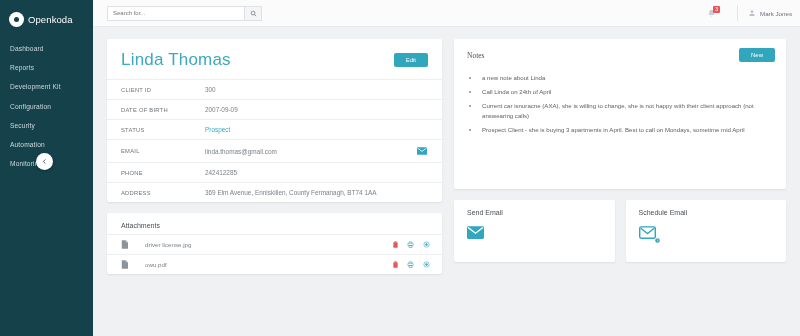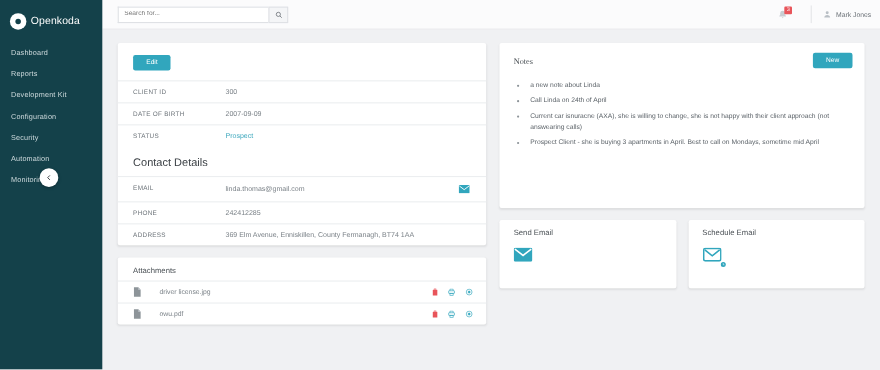--- a/index.html
+++ b/index.html
@@ -206,37 +206,37 @@
         <span class="user-name">Mark Jones</span>
       </div>
     </div>
 
     <div class="content">
 
       <div class="col-left">
 
         <div class="card">
           <div class="profile-head">
+            <div class="profile-title">Linda Thomas</div>
             <button class="btn-teal">Edit</button>
           </div>
 
           <div class="field-row">
             <div class="field-label">CLIENT ID</div>
             <div class="field-value">300</div>
           </div>
           <div class="field-row">
             <div class="field-label">DATE OF BIRTH</div>
             <div class="field-value">2007-09-09</div>
           </div>
           <div class="field-row">
             <div class="field-label">STATUS</div>
             <div class="field-value link">Prospect</div>
           </div>
 
-          <div class="section-head">Contact Details</div>
 
           <div class="field-row">
             <div class="field-label">EMAIL</div>
             <div class="field-value">linda.thomas@gmail.com</div>
             <div class="mail-icon-btn">
               <svg width="10" height="8" viewBox="0 0 24 18" fill="#31a6bd">
                 <rect x="0" y="0" width="24" height="18" rx="2"></rect>
                 <path d="M1.5 2 L12 10 L22.5 2" stroke="#ffffff" stroke-width="2" fill="none"></path>
               </svg>
             </div>

